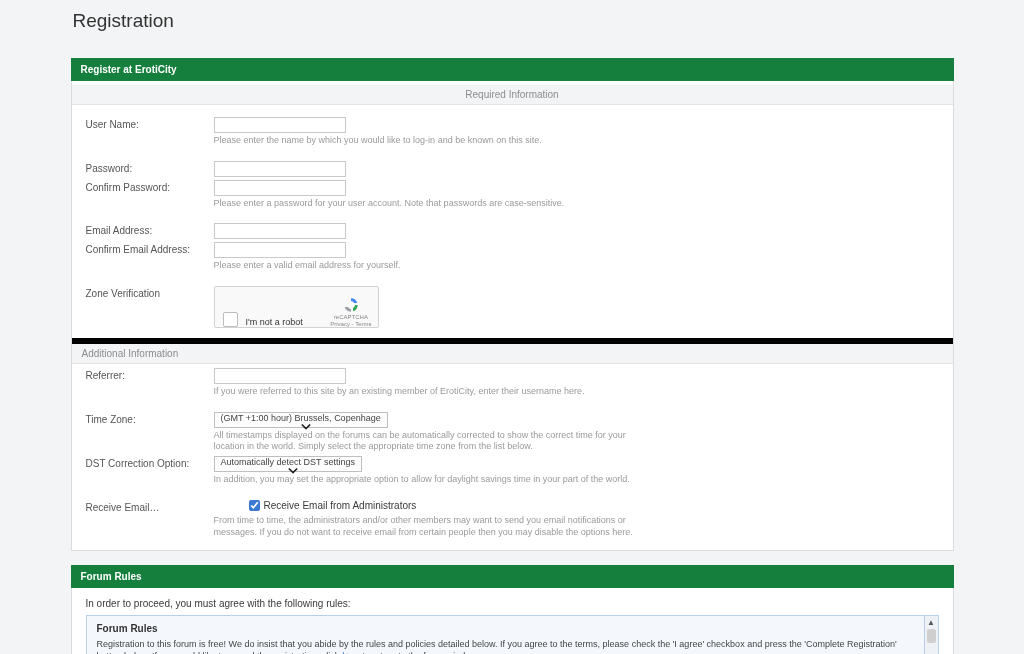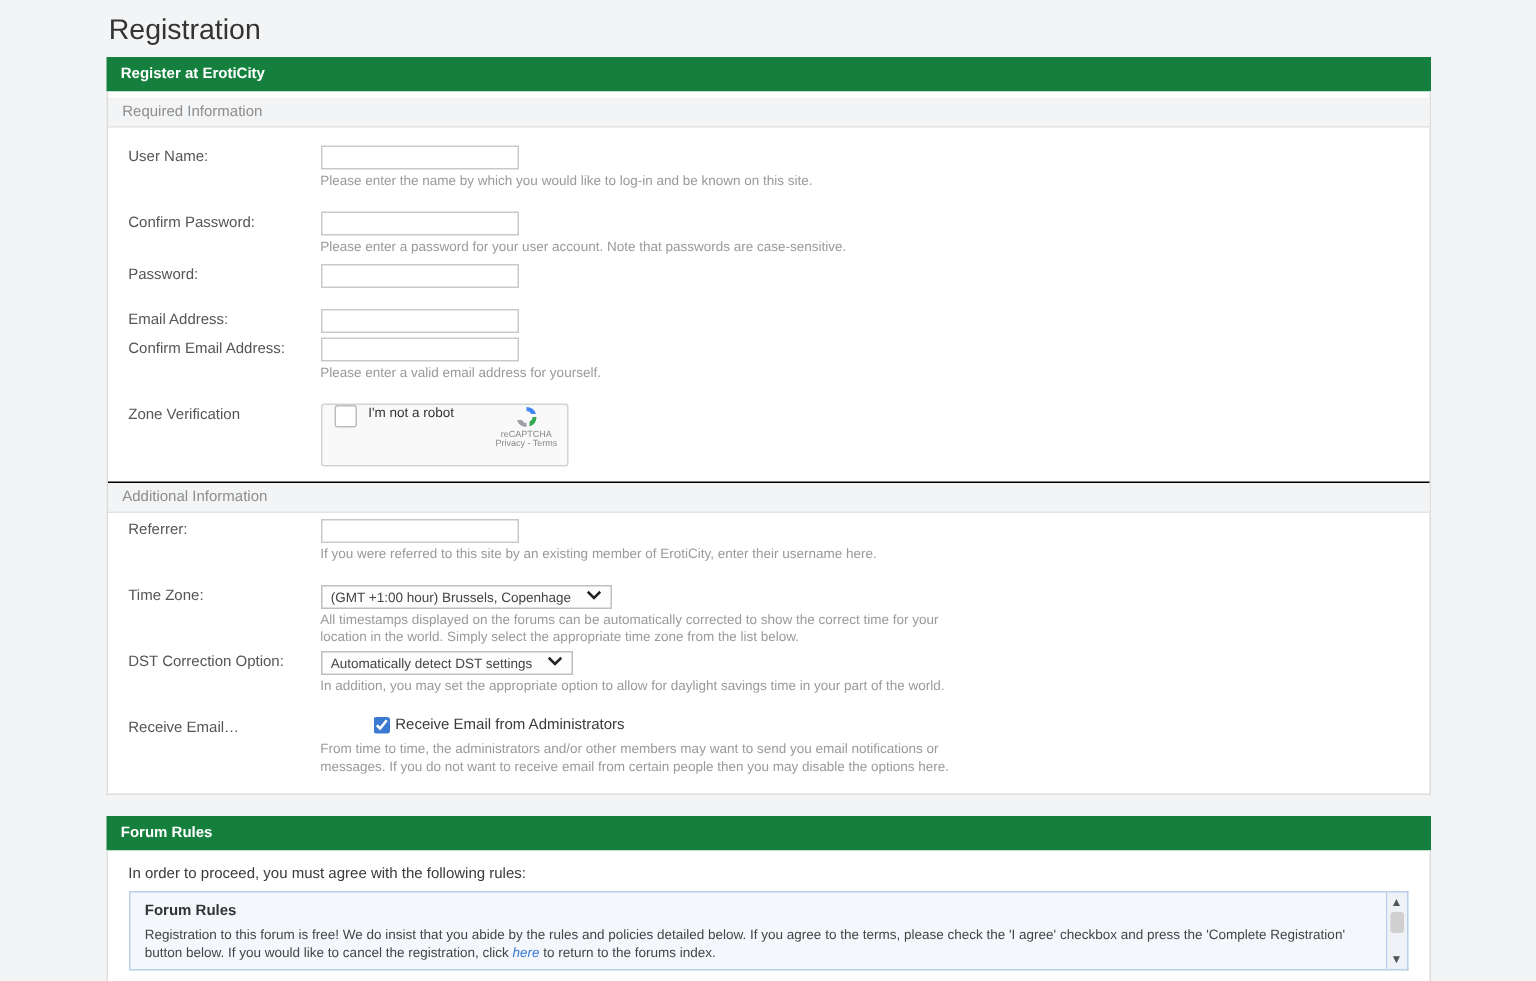--- a/index.html
+++ b/index.html
@@ -15,38 +15,38 @@
   }
   .page {
     width: 883px;
     margin: 0 auto;
     padding-top:10px;
   }
   h1.page-title {
     font-size:19px;
     font-weight:400;
     color:#333;
-    margin:0 0 6px 2px;
+    margin:0 0 26px 2px;
   }
   .panel-head {
     background:#15803d;
     color:#ffffff;
     font-size:10px;
     font-weight:600;
     padding:6px 10px;
   }
   .panel-body {
     background:#ffffff;
     border:1px solid #dcdcdc;
     border-top:none;
     padding:4px 0 10px 0;
   }
   .section-label {
     background:#f3f4f5;
-    border-top:1px solid #000000;
+    border-top:6px solid #000000;
     border-bottom:1px solid #e3e3e3;
     color:#8d8d8d;
     font-size:10px;
     padding:4px 10px;
   }
   .row {
     display:flex;
     padding:4px 14px 2px 14px;
   }
   .row + .row.tight { padding-top:1px; }
@@ -75,21 +75,21 @@
   }
   .spacer { height:8px; }
 
   
   .captcha {
     width:165px;
     height:42px;
     border:1px solid #d3d3d3;
     background:#f9f9f9;
     display:flex;
-    align-items:flex-start;
+    align-items:flex-end;
     justify-content:space-between;
     padding:0 6px 0 8px;
     border-radius:2px;
   }
   .captcha .chk {
     width:15px; height:15px;
     border:1px solid #bdbdbd;
     background:#fff;
     border-radius:2px;
   }
@@ -102,20 +102,21 @@
     display:inline-flex;
     align-items:center;
     justify-content:space-between;
     border:1px solid #bfbfbf;
     background:#fdfdfd;
     height:16px;
     padding:0 6px;
     font-size:9px;
     color:#444;
     min-width:145px;
+    flex-direction:column;
   }
   .dropdown .caret { margin-left:10px; }
   .caret-svg { width:10px; height:8px; }
 
   .chk-inline {
     display:inline-flex;
     align-items:center;
     gap:4px;
     font-size:10px;
     color:#3a3a3a;
@@ -172,43 +173,43 @@
 </head>
 <body>
 
 <div class="page">
 
   <h1 class="page-title">Registration</h1>
 
   <div class="panel-head">Register at ErotiCity</div>
   <div class="panel-body">
 
-    <div class="section-label" style="border-top:none;">Required Information</div>
+    <div class="section-label" style="border-top:none;text-align:center;">Required Information</div>
 
     <div class="spacer"></div>
     <div class="row">
       <div class="label-col">User Name:</div>
       <div class="field-col">
         <input class="textfield" style="">
         <div class="hint">Please enter the name by which you would like to log-in and be known on this site.</div>
       </div>
     </div>
 
     <div class="spacer"></div>
 
+    <div class="row">
+      <div class="label-col">Password:</div>
+      <div class="field-col"><input type="password" class="textfield" style=""></div>
+    </div>
     <div class="row tight">
       <div class="label-col">Confirm Password:</div>
       <div class="field-col">
         <input type="password" class="textfield" style="">
         <div class="hint">Please enter a password for your user account. Note that passwords are case-sensitive.</div>
       </div>
-    </div>
-    <div class="row">
-      <div class="label-col">Password:</div>
-      <div class="field-col"><input type="password" class="textfield" style=""></div>
     </div>
 
     <div class="spacer"></div>
 
     <div class="row">
       <div class="label-col">Email Address:</div>
       <div class="field-col"><input class="textfield" style=""></div>
     </div>
     <div class="row tight">
       <div class="label-col">Confirm Email Address:</div>

